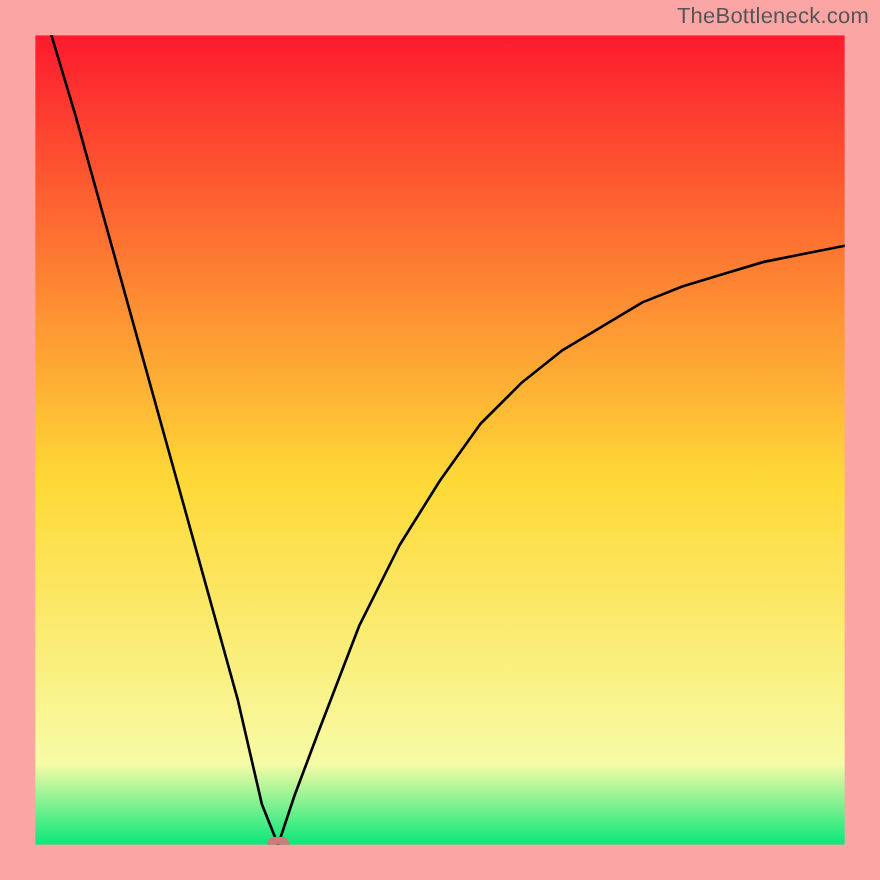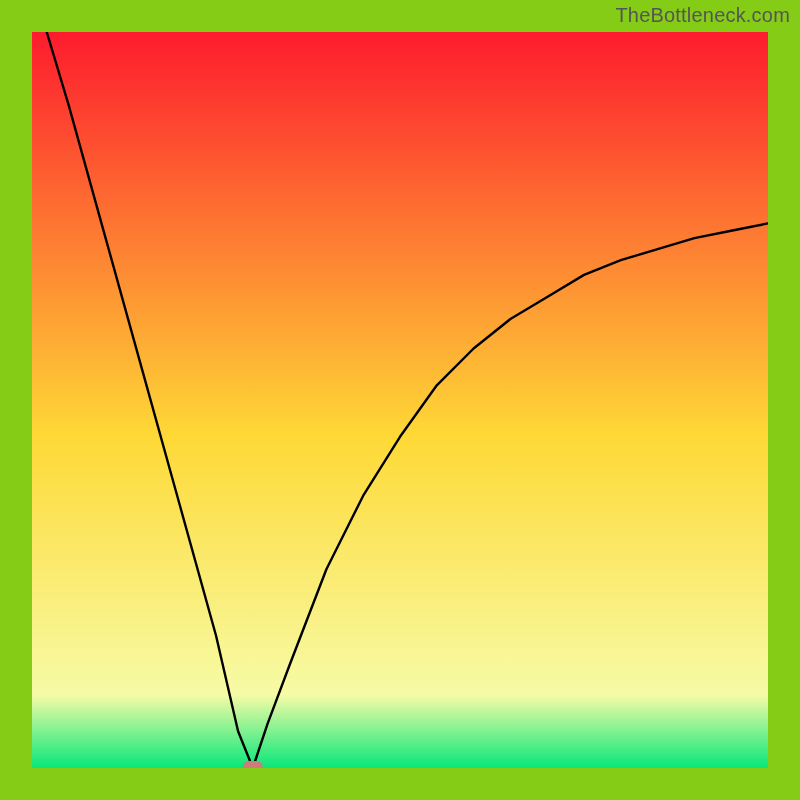--- a/index.html
+++ b/index.html
@@ -8,21 +8,21 @@
     width: 800px;
     height: 800px;
     background: #000000;
     font-family: Arial, Helvetica, sans-serif;
     overflow: hidden;
   }
   .frame {
     position: relative;
     width: 800px;
     height: 800px;
-    background: #84cc16;
+    background: #fca5a5;
   }
   .watermark {
     position: absolute;
     top: 4px;
     right: 10px;
     color: #555555;
     font-size: 20px;
     font-weight: 500;
     letter-spacing: 0.2px;
     user-select: none;

